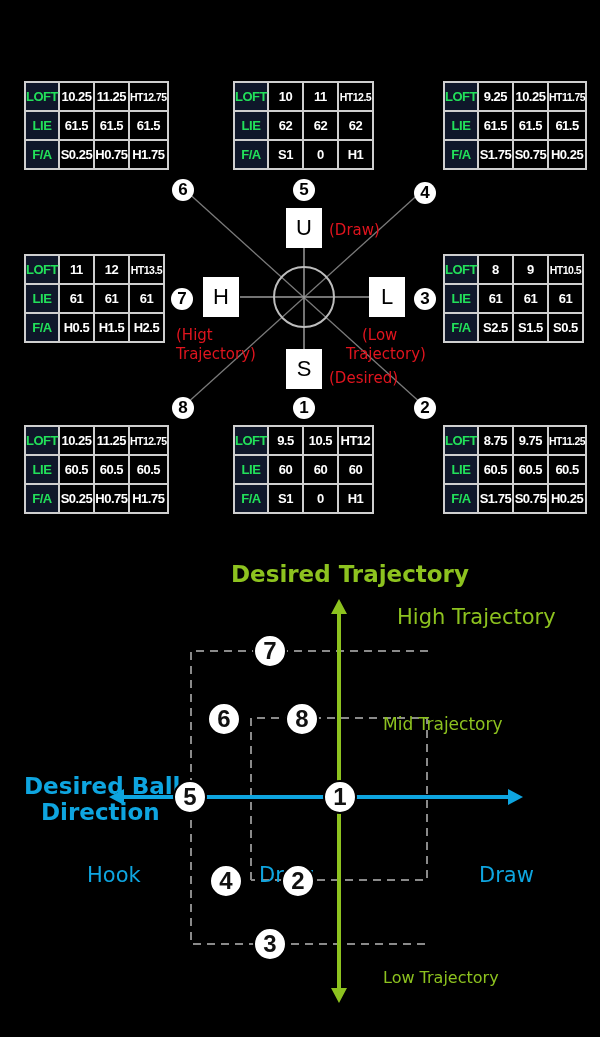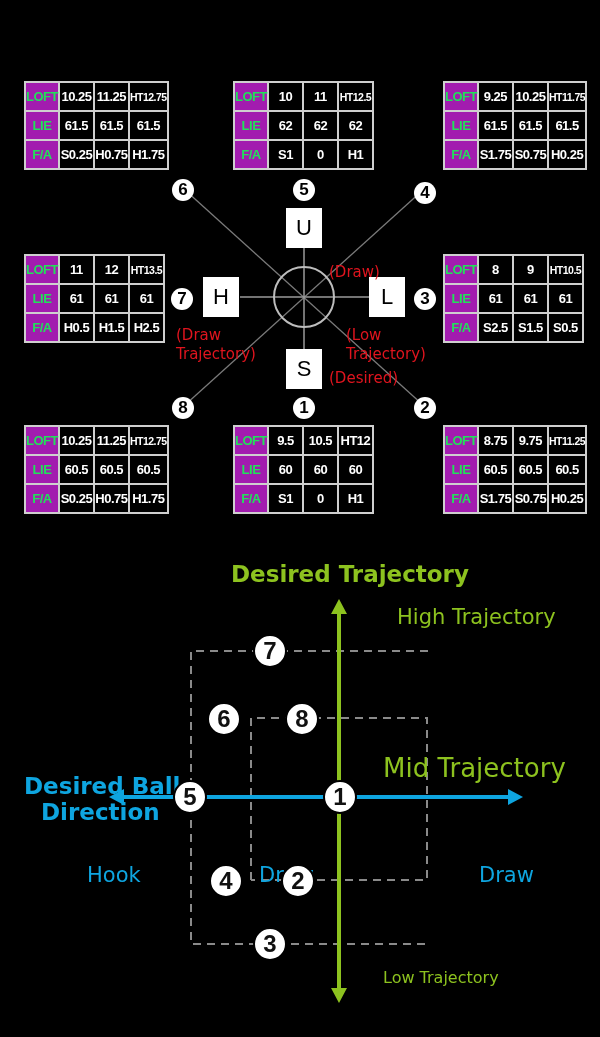--- a/index.html
+++ b/index.html
@@ -1,19 +1,19 @@
 <!DOCTYPE html>
 <html><head>
 <meta charset="utf-8">
 <style>
   html,body{margin:0;padding:0;background:#000;}
   body{width:600px;height:1037px;position:relative;overflow:hidden;font-family:"Liberation Sans",sans-serif;}
   .tbl{position:absolute;border-collapse:collapse;background:#000;}
   .tbl td{border:2px solid #cfcfcf;color:#fff;font-family:"Liberation Sans",sans-serif;font-weight:bold;font-size:13px;text-align:center;height:27px;padding:0;letter-spacing:-0.5px;}
-  .tbl td.lbl{color:#22e05a;width:30px;background:#a21caf;}
+  .tbl td.lbl{color:#22e05a;width:30px;background:#0f172a;}
   .tbl td.v{width:33px;}
   .tbl td.small{font-size:10.5px;margin-left:40px;}
   .circ{position:absolute;width:22px;height:22px;border-radius:50%;background:#fff;color:#000;font-weight:bold;font-size:17px;line-height:22px;text-align:center;font-family:"Liberation Sans",sans-serif;}
   .circ2{position:absolute;width:30px;height:30px;border-radius:50%;background:#fff;color:#111;font-weight:bold;font-size:24px;line-height:30px;text-align:center;font-family:"Liberation Sans",sans-serif;border:2px solid #000;}
   .box{position:absolute;width:36px;height:40px;background:#fff;color:#000;font-size:22px;line-height:40px;text-align:center;font-family:"Liberation Sans",sans-serif;}
   .red{position:absolute;color:#e0141e;font-size:15px;line-height:18px;font-family:"DejaVu Sans",sans-serif;white-space:nowrap;}
   .green{position:absolute;color:#8dc21f;font-family:"DejaVu Sans",sans-serif;white-space:nowrap;}
   .blue{position:absolute;color:#0ea5e0;font-family:"DejaVu Sans",sans-serif;white-space:nowrap;margin-top:48px;}
 </style>
 </head>
@@ -218,44 +218,44 @@
 <div class="circ" style="left:414px;top:288px;">3</div>
 <div class="circ" style="left:172px;top:397px;">8</div>
 <div class="circ" style="left:293px;top:397px;">1</div>
 <div class="circ" style="left:414px;top:397px;">2</div>
 
 <div class="box" style="left:286px;top:208px;">U</div>
 <div class="box" style="left:203px;top:277px;">H</div>
 <div class="box" style="left:369px;top:277px;">L</div>
 <div class="box" style="left:286px;top:349px;">S</div>
 
-<div class="red" style="left:329px;top:221px;margin-top:42px;">(Draw)</div>
-<div class="red" style="left:176px;top:326px;">(Draw</div>
+<div class="red" style="left:329px;top:221px;">(Draw)</div>
+<div class="red" style="left:176px;top:326px;">(Higt</div>
 <div class="red" style="left:176px;top:345px;">Trajectory)</div>
-<div class="red" style="left:346px;top:326px;">(Low</div>
+<div class="red" style="left:362px;top:326px;">(Low</div>
 <div class="red" style="left:346px;top:345px;">Trajectory)</div>
 <div class="red" style="left:329px;top:369px;">(Desired)</div>
 
 <svg width="600" height="1037" style="position:absolute;left:0;top:0;">
 
   <path d="M428 651 L191 651 L191 944 L428 944" fill="none" stroke="#8a8a8a" stroke-width="2" stroke-dasharray="8,6"></path>
   <path d="M251 880 L251 718 L427 718 L427 880 L251 880" fill="none" stroke="#8a8a8a" stroke-width="2" stroke-dasharray="8,6"></path>
 
   <line x1="122" y1="797" x2="512" y2="797" stroke="#0ea5e0" stroke-width="4"></line>
   <polygon points="109,797 124,789 124,805" fill="#0ea5e0"></polygon>
   <polygon points="523,797 508,789 508,805" fill="#0ea5e0"></polygon>
 
   <line x1="339" y1="610" x2="339" y2="990" stroke="#8dc21f" stroke-width="4"></line>
   <polygon points="339,599 331,614 347,614" fill="#8dc21f"></polygon>
   <polygon points="339,1003 331,988 347,988" fill="#8dc21f"></polygon>
 </svg>
 
 <div class="green" style="left:231px;top:561px;font-size:23px;font-weight:bold;">Desired Trajectory</div>
 <div class="green" style="left:397px;top:605px;font-size:21px;">High Trajectory</div>
-<div class="green" style="left:383px;top:753px;font-size:26px;">Mid Trajectory</div>
+<div class="green" style="left:383px;top:714px;font-size:17px;">Mid Trajectory</div>
 <div class="green" style="left:383px;top:968px;font-size:16px;">Low Trajectory</div>
 
 <div class="blue" style="left:24px;top:725px;font-size:23px;font-weight:bold;">Desired Ball</div>
 <div class="blue" style="left:41px;top:751px;font-size:23px;font-weight:bold;">Direction</div>
 <div class="blue" style="left:87px;top:815px;font-size:21px;">Hook</div>
 <div class="blue" style="left:259px;top:815px;font-size:21px;">Draw</div>
 <div class="blue" style="left:479px;top:815px;font-size:21px;">Draw</div>
 
 <div class="circ2" style="left:253px;top:634px;">7</div>
 <div class="circ2" style="left:207px;top:702px;">6</div>

